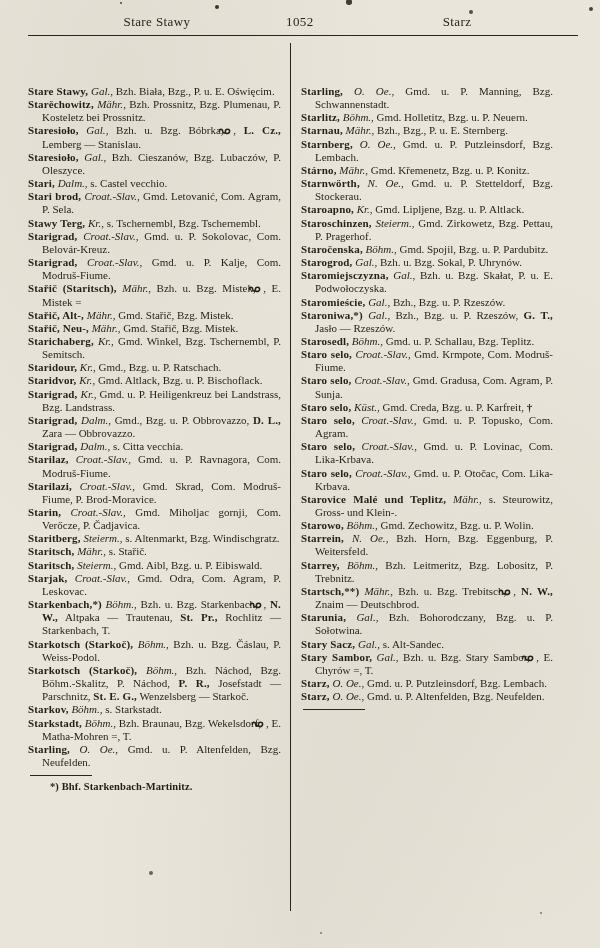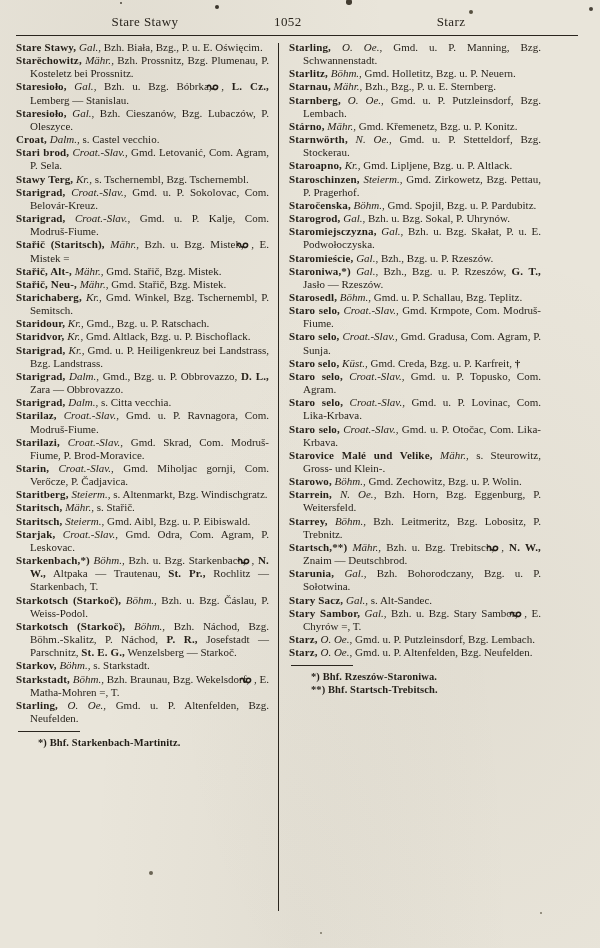--- a/index.html
+++ b/index.html
@@ -11,32 +11,32 @@
       radial-gradient(ellipse at 80% 70%, rgba(120,110,90,.06), transparent 45%),
       radial-gradient(ellipse at 50% 100%, rgba(100,95,80,.05), transparent 50%),
       #e9e5da;
     color:#231f19;
     position:relative;
   }
   .speck{position:absolute;width:2px;height:2px;border-radius:50%;background:#4a443a;
     box-shadow: 96px 4px 0 1px #3a352c, 228px -1px 0 2px #433d32, 350px 9px 0 1px #56503f,
                 470px 6px 0 1px #4a443a, 540px 2px 0 0 #56503f, 30px 870px 0 1px #6a6454,
                 520px 880px 0 1px #6a6454, 200px 930px 0 0 #7a7464, 420px 910px 0 0 #7a7464;}
-  .page{position:absolute;inset:0;padding:14px 24px 0 16px;box-sizing:border-box;}
+  .page{position:absolute;inset:0;padding:14px 24px 0 28px;box-sizing:border-box;}
 
   
   .running-head{display:flex;align-items:baseline;font-size:13px;letter-spacing:.4px;color:#2a251e;}
   .running-head .hleft{width:258px;text-align:center;}
   .running-head .hnum{width:52px;text-align:left;}
   .running-head .hright{flex:1;text-align:center;}
   .head-rule{border:none;border-top:1.6px solid #2a251e;margin:5px -2px 0 0;}
 
   
   .cols{display:flex;margin-top:5px;height:872px;position:relative;}
-  .col{width:262px;box-sizing:border-box;}
+  .col{width:262px;box-sizing:border-box;margin-top:44px;}
   .col-left{padding-right:9px;}
   .col-right{padding-left:10px;}
   .divider{width:0;border-left:1.4px solid #2a251e;margin-top:2px;height:868px;}
 
   
   .entry{
     margin:0;font-size:11px;line-height:13.15px;
     text-align:justify;
     padding-left:14px;text-indent:-14px;
     color:#241f18;
@@ -69,21 +69,21 @@
   <div class="cols">
 
     <div class="col col-left">
       <div>
           <p class="entry"><span class="seg-bold">Stare Stawy,</span><span class="seg-italic"> Gal.</span><span class="seg-reg">, Bzh. Biała, Bzg., P. u. E. Oświęcim.</span></p>
           <p class="entry"><span class="seg-bold">Starěchowitz,</span><span class="seg-italic"> Mähr.</span><span class="seg-reg">, Bzh. Prossnitz, Bzg. Plumenau, P. Kosteletz bei Prossnitz.</span></p>
           <p class="entry"><span class="seg-bold">Staresioło,</span><span class="seg-italic"> Gal.</span><span class="seg-reg">, Bzh. u. Bzg. Bóbrka, </span><span class="icon-posthorn"><svg width="13" height="8" viewBox="0 0 14 8" aria-hidden="true">
                 <path d="M1.5 4.2 C1.5 1.4 5 1.4 5 4.2 C5 6.8 8 6.8 8 4.2 C8 1.4 12.5 1.4 12.5 4.2 C12.5 6.4 10.2 7.2 8.3 6.1" fill="none" stroke="currentColor" stroke-width="1.7" stroke-linecap="round"></path>
               </svg></span><span class="seg-reg">, </span><span class="seg-bold">L. Cz.,</span><span class="seg-reg"> Lemberg — Stanislau.</span></p>
           <p class="entry"><span class="seg-bold">Staresioło,</span><span class="seg-italic"> Gal.</span><span class="seg-reg">, Bzh. Cieszanów, Bzg. Lubaczów, P. Oleszyce.</span></p>
-          <p class="entry"><span class="seg-bold">Croat,</span><span class="seg-italic"> Dalm.</span><span class="seg-reg">, s. Castel vecchio.</span></p>
+          <p class="entry"><span class="seg-bold">Stari,</span><span class="seg-italic"> Dalm.</span><span class="seg-reg">, s. Castel vecchio.</span></p>
           <p class="entry"><span class="seg-bold">Stari brod,</span><span class="seg-italic"> Croat.-Slav.</span><span class="seg-reg">, Gmd. Letovanić, Com. Agram, P. Sela.</span></p>
           <p class="entry"><span class="seg-bold">Stawy Terg,</span><span class="seg-italic"> Kr.</span><span class="seg-reg">, s. Tschernembl, Bzg. Tschernembl.</span></p>
           <p class="entry"><span class="seg-bold">Starigrad,</span><span class="seg-italic"> Croat.-Slav.</span><span class="seg-reg">, Gmd. u. P. Sokolovac, Com. Belovár-Kreuz.</span></p>
           <p class="entry"><span class="seg-bold">Starigrad,</span><span class="seg-italic"> Croat.-Slav.</span><span class="seg-reg">, Gmd. u. P. Kalje, Com. Modruš-Fiume.</span></p>
           <p class="entry"><span class="seg-bold">Stařič (Staritsch),</span><span class="seg-italic"> Mähr.</span><span class="seg-reg">, Bzh. u. Bzg. Mistek, </span><span class="icon-posthorn"><svg width="13" height="8" viewBox="0 0 14 8" aria-hidden="true">
                 <path d="M1.5 4.2 C1.5 1.4 5 1.4 5 4.2 C5 6.8 8 6.8 8 4.2 C8 1.4 12.5 1.4 12.5 4.2 C12.5 6.4 10.2 7.2 8.3 6.1" fill="none" stroke="currentColor" stroke-width="1.7" stroke-linecap="round"></path>
               </svg></span><span class="seg-reg">, E. Mistek =</span></p>
           <p class="entry"><span class="seg-bold">Stařič, Alt-,</span><span class="seg-italic"> Mähr.</span><span class="seg-reg">, Gmd. Stařič, Bzg. Mistek.</span></p>
           <p class="entry"><span class="seg-bold">Stařič, Neu-,</span><span class="seg-italic"> Mähr.</span><span class="seg-reg">, Gmd. Stařič, Bzg. Mistek.</span></p>
           <p class="entry"><span class="seg-bold">Starichaberg,</span><span class="seg-italic"> Kr.</span><span class="seg-reg">, Gmd. Winkel, Bzg. Tschernembl, P. Semitsch.</span></p>
@@ -135,38 +135,34 @@
           <p class="entry"><span class="seg-bold">Staromiejsczyzna,</span><span class="seg-italic"> Gal.</span><span class="seg-reg">, Bzh. u. Bzg. Skałat, P. u. E. Podwołoczyska.</span></p>
           <p class="entry"><span class="seg-bold">Staromieście,</span><span class="seg-italic"> Gal.</span><span class="seg-reg">, Bzh., Bzg. u. P. Rzeszów.</span></p>
           <p class="entry"><span class="seg-bold">Staroniwa,*)</span><span class="seg-italic"> Gal.</span><span class="seg-reg">, Bzh., Bzg. u. P. Rzeszów, </span><span class="seg-bold">G. T.,</span><span class="seg-reg"> Jasło — Rzeszów.</span></p>
           <p class="entry"><span class="seg-bold">Starosedl,</span><span class="seg-italic"> Böhm.</span><span class="seg-reg">, Gmd. u. P. Schallau, Bzg. Teplitz.</span></p>
           <p class="entry"><span class="seg-bold">Staro selo,</span><span class="seg-italic"> Croat.-Slav.</span><span class="seg-reg">, Gmd. Krmpote, Com. Modruš-Fiume.</span></p>
           <p class="entry"><span class="seg-bold">Staro selo,</span><span class="seg-italic"> Croat.-Slav.</span><span class="seg-reg">, Gmd. Gradusa, Com. Agram, P. Sunja.</span></p>
           <p class="entry"><span class="seg-bold">Staro selo,</span><span class="seg-italic"> Küst.</span><span class="seg-reg">, Gmd. Creda, Bzg. u. P. Karfreit, </span><span class="icon-cross">†</span></p>
           <p class="entry"><span class="seg-bold">Staro selo,</span><span class="seg-italic"> Croat.-Slav.</span><span class="seg-reg">, Gmd. u. P. Topusko, Com. Agram.</span></p>
           <p class="entry"><span class="seg-bold">Staro selo,</span><span class="seg-italic"> Croat.-Slav.</span><span class="seg-reg">, Gmd. u. P. Lovinac, Com. Lika-Krbava.</span></p>
           <p class="entry"><span class="seg-bold">Staro selo,</span><span class="seg-italic"> Croat.-Slav.</span><span class="seg-reg">, Gmd. u. P. Otočac, Com. Lika-Krbava.</span></p>
-          <p class="entry"><span class="seg-bold">Starovice Malé und Velike,</span><span class="seg-italic"> Mähr.</span><span class="seg-reg">, s. Steurowitz, Gross- und Klein-.</span></p>
+          <p class="entry"><span class="seg-bold">Starovice Malé und Teplitz,</span><span class="seg-italic"> Mähr.</span><span class="seg-reg">, s. Steurowitz, Gross- und Klein-.</span></p>
           <p class="entry"><span class="seg-bold">Starowo,</span><span class="seg-italic"> Böhm.</span><span class="seg-reg">, Gmd. Zechowitz, Bzg. u. P. Wolin.</span></p>
           <p class="entry"><span class="seg-bold">Starrein,</span><span class="seg-italic"> N. Oe.</span><span class="seg-reg">, Bzh. Horn, Bzg. Eggenburg, P. Weitersfeld.</span></p>
           <p class="entry"><span class="seg-bold">Starrey,</span><span class="seg-italic"> Böhm.</span><span class="seg-reg">, Bzh. Leitmeritz, Bzg. Lobositz, P. Trebnitz.</span></p>
           <p class="entry"><span class="seg-bold">Startsch,**)</span><span class="seg-italic"> Mähr.</span><span class="seg-reg">, Bzh. u. Bzg. Trebitsch, </span><span class="icon-posthorn"><svg width="13" height="8" viewBox="0 0 14 8" aria-hidden="true">
                 <path d="M1.5 4.2 C1.5 1.4 5 1.4 5 4.2 C5 6.8 8 6.8 8 4.2 C8 1.4 12.5 1.4 12.5 4.2 C12.5 6.4 10.2 7.2 8.3 6.1" fill="none" stroke="currentColor" stroke-width="1.7" stroke-linecap="round"></path>
               </svg></span><span class="seg-reg">, </span><span class="seg-bold">N. W.,</span><span class="seg-reg"> Znaim — Deutschbrod.</span></p>
           <p class="entry"><span class="seg-bold">Starunia,</span><span class="seg-italic"> Gal.</span><span class="seg-reg">, Bzh. Bohorodczany, Bzg. u. P. Sołotwina.</span></p>
           <p class="entry"><span class="seg-bold">Stary Sacz,</span><span class="seg-italic"> Gal.</span><span class="seg-reg">, s. Alt-Sandec.</span></p>
           <p class="entry"><span class="seg-bold">Stary Sambor,</span><span class="seg-italic"> Gal.</span><span class="seg-reg">, Bzh. u. Bzg. Stary Sambor, </span><span class="icon-posthorn"><svg width="13" height="8" viewBox="0 0 14 8" aria-hidden="true">
                 <path d="M1.5 4.2 C1.5 1.4 5 1.4 5 4.2 C5 6.8 8 6.8 8 4.2 C8 1.4 12.5 1.4 12.5 4.2 C12.5 6.4 10.2 7.2 8.3 6.1" fill="none" stroke="currentColor" stroke-width="1.7" stroke-linecap="round"></path>
               </svg></span><span class="seg-reg">, E. Chyrów =, T.</span></p>
           <p class="entry"><span class="seg-bold">Starz,</span><span class="seg-italic"> O. Oe.</span><span class="seg-reg">, Gmd. u. P. Putzleinsdorf, Bzg. Lembach.</span></p>
           <p class="entry"><span class="seg-bold">Starz,</span><span class="seg-italic"> O. Oe.</span><span class="seg-reg">, Gmd. u. P. Altenfelden, Bzg. Neufelden.</span></p>
         </div>
       <div class="footnote-block">
         <hr class="fn-rule">
-        <div>
-            <p class="footnote">*) Bhf. Rzeszów-Staroniwa.</p>
-            <p class="footnote">**) Bhf. Startsch-Trebitsch.</p>
-          </div>
       </div>
     </div>
 
   </div>
 </div>
 
 </body></html>

